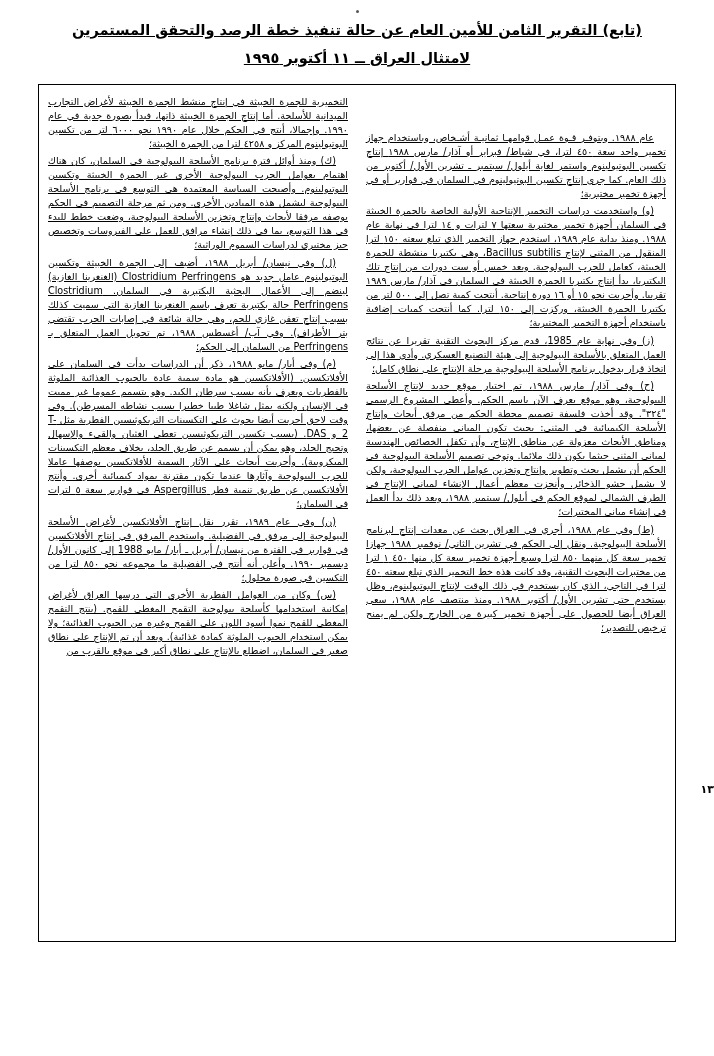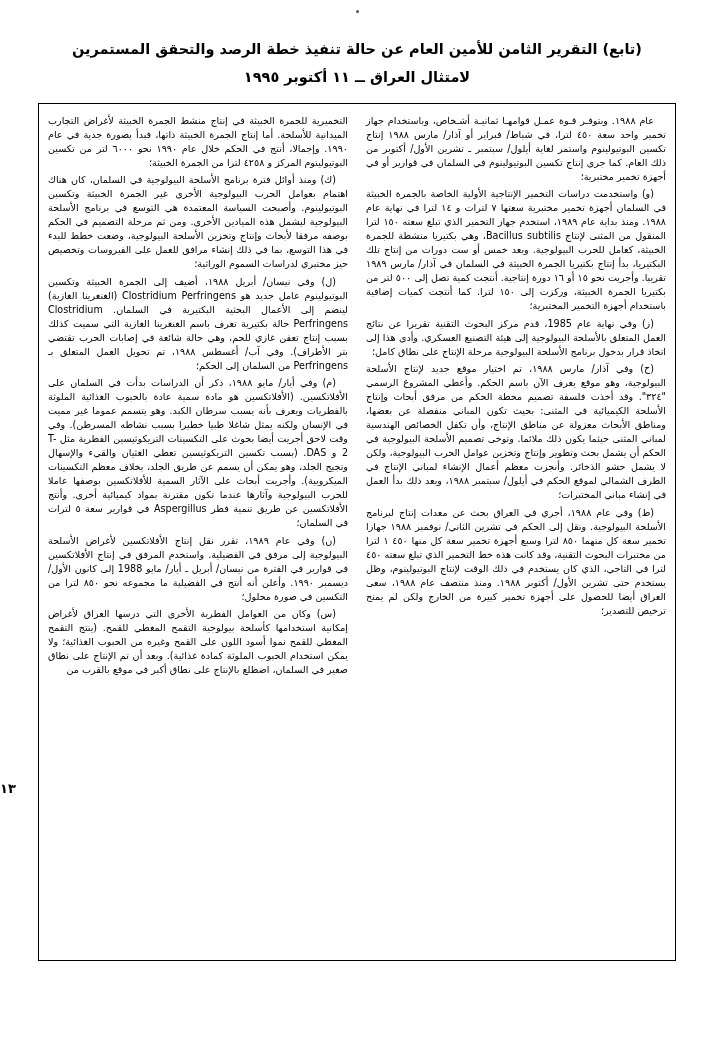--- a/index.html
+++ b/index.html
@@ -13,21 +13,22 @@
     font-family: "DejaVu Sans", sans-serif;
     color: #000000;
     position: relative;
     overflow: hidden;
   }
   .page {
     width: 714px;
     height: 812px;
     position: relative;
     box-sizing: border-box;
-    padding: 39px 38px 20px 38px;
+    padding: 20px 38px 20px 38px;
+    text-decoration: underline;
   }
   .top-dot {
     position: absolute;
     top: 10px;
     left: 356px;
     width: 3px;
     height: 3px;
     background: #555;
     border-radius: 50%;
   }
@@ -71,38 +72,39 @@
     width: 50%;
     box-sizing: border-box;
     font-size: 9.6px;
     line-height: 1.46;
     text-align: justify;
     text-justify: inter-word;
   }
   .col-right {
     padding-left: 9px;
     border-left: 0px solid transparent;
+    margin-top: 36px;
   }
   .col-left {
     padding-right: 9px;
   }
   .col p {
     margin: 0 0 3.5px 0;
     text-indent: 12px;
   }
   .col p.noind {
     text-indent: 0;
   }
   .pagenum {
     position: absolute;
     bottom: 16px;
     left: 0;
     width: 100%;
-    text-align: left;
-    font-size: 13px;
+    text-align: right;
+    font-size: 11px;
     font-weight: bold;
   }
 </style>
 </head>
 <body>
 
 <div class="page">
   <div class="top-dot"></div>
 
   <div class="header">

